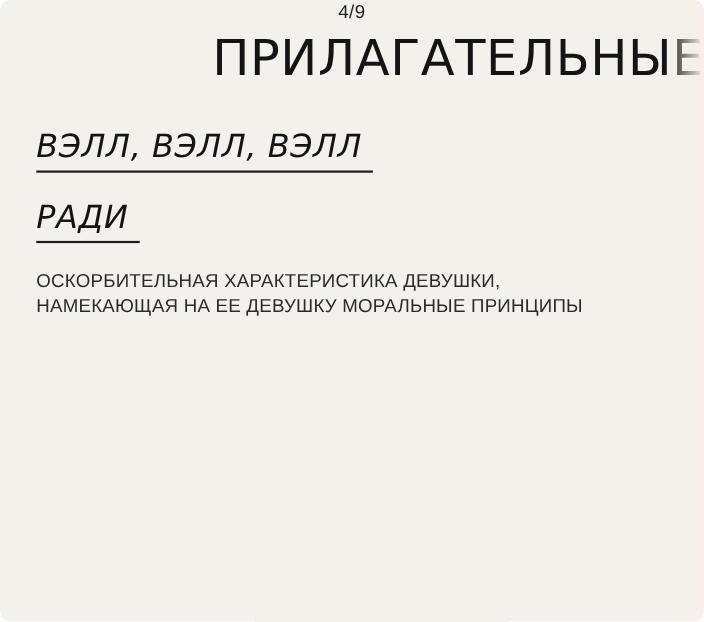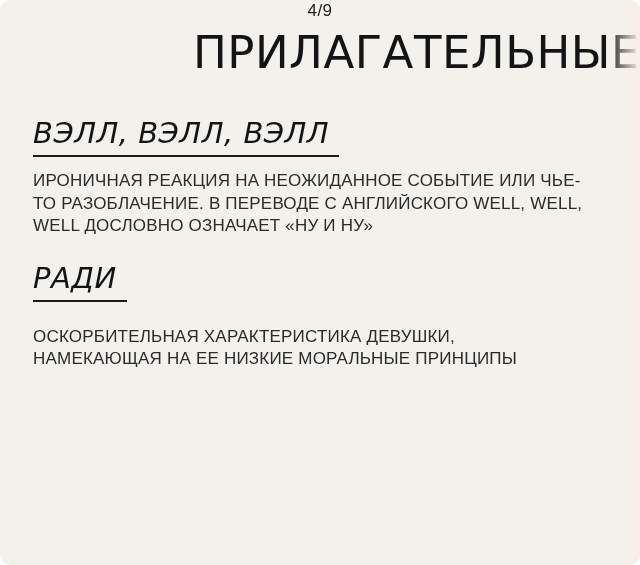--- a/index.html
+++ b/index.html
@@ -83,28 +83,25 @@
   <div class="right-tint"></div>
 
   <div class="pagenum">4/9</div>
 
   <h1 class="title">ПРИЛАГАТЕЛЬНЫЕ</h1>
 
   <div class="content">
 
     <section class="entry first">
       <h2><span class="term">ВЭЛЛ, ВЭЛЛ, ВЭЛЛ</span></h2>
-      <p class="def">ИРОНИЧНАЯ РЕАКЦИЯ НА НЕОЖИДАННОЕ СОБЫТИЕ ИЛИ ЧЬЕ-
-ТО РАЗОБЛАЧЕНИЕ. В ПЕРЕВОДЕ С АНГЛИЙСКОГО WELL, WELL,
-WELL ДОСЛОВНО ОЗНАЧАЕТ «НУ И НУ»</p>
     </section>
 
     <section class="entry">
       <h2><span class="term">РАДИ</span></h2>
     </section>
 
     <section class="entry">
       <p class="def">ОСКОРБИТЕЛЬНАЯ ХАРАКТЕРИСТИКА ДЕВУШКИ,
-НАМЕКАЮЩАЯ НА ЕЕ НИЗКИЕ МОРАЛЬНЫЕ ПРИНЦИПЫ</p>
+НАМЕКАЮЩАЯ НА ЕЕ ДЕВУШКУ МОРАЛЬНЫЕ ПРИНЦИПЫ</p>
     </section>
 
   </div>
 </div>
 
 </body></html>

